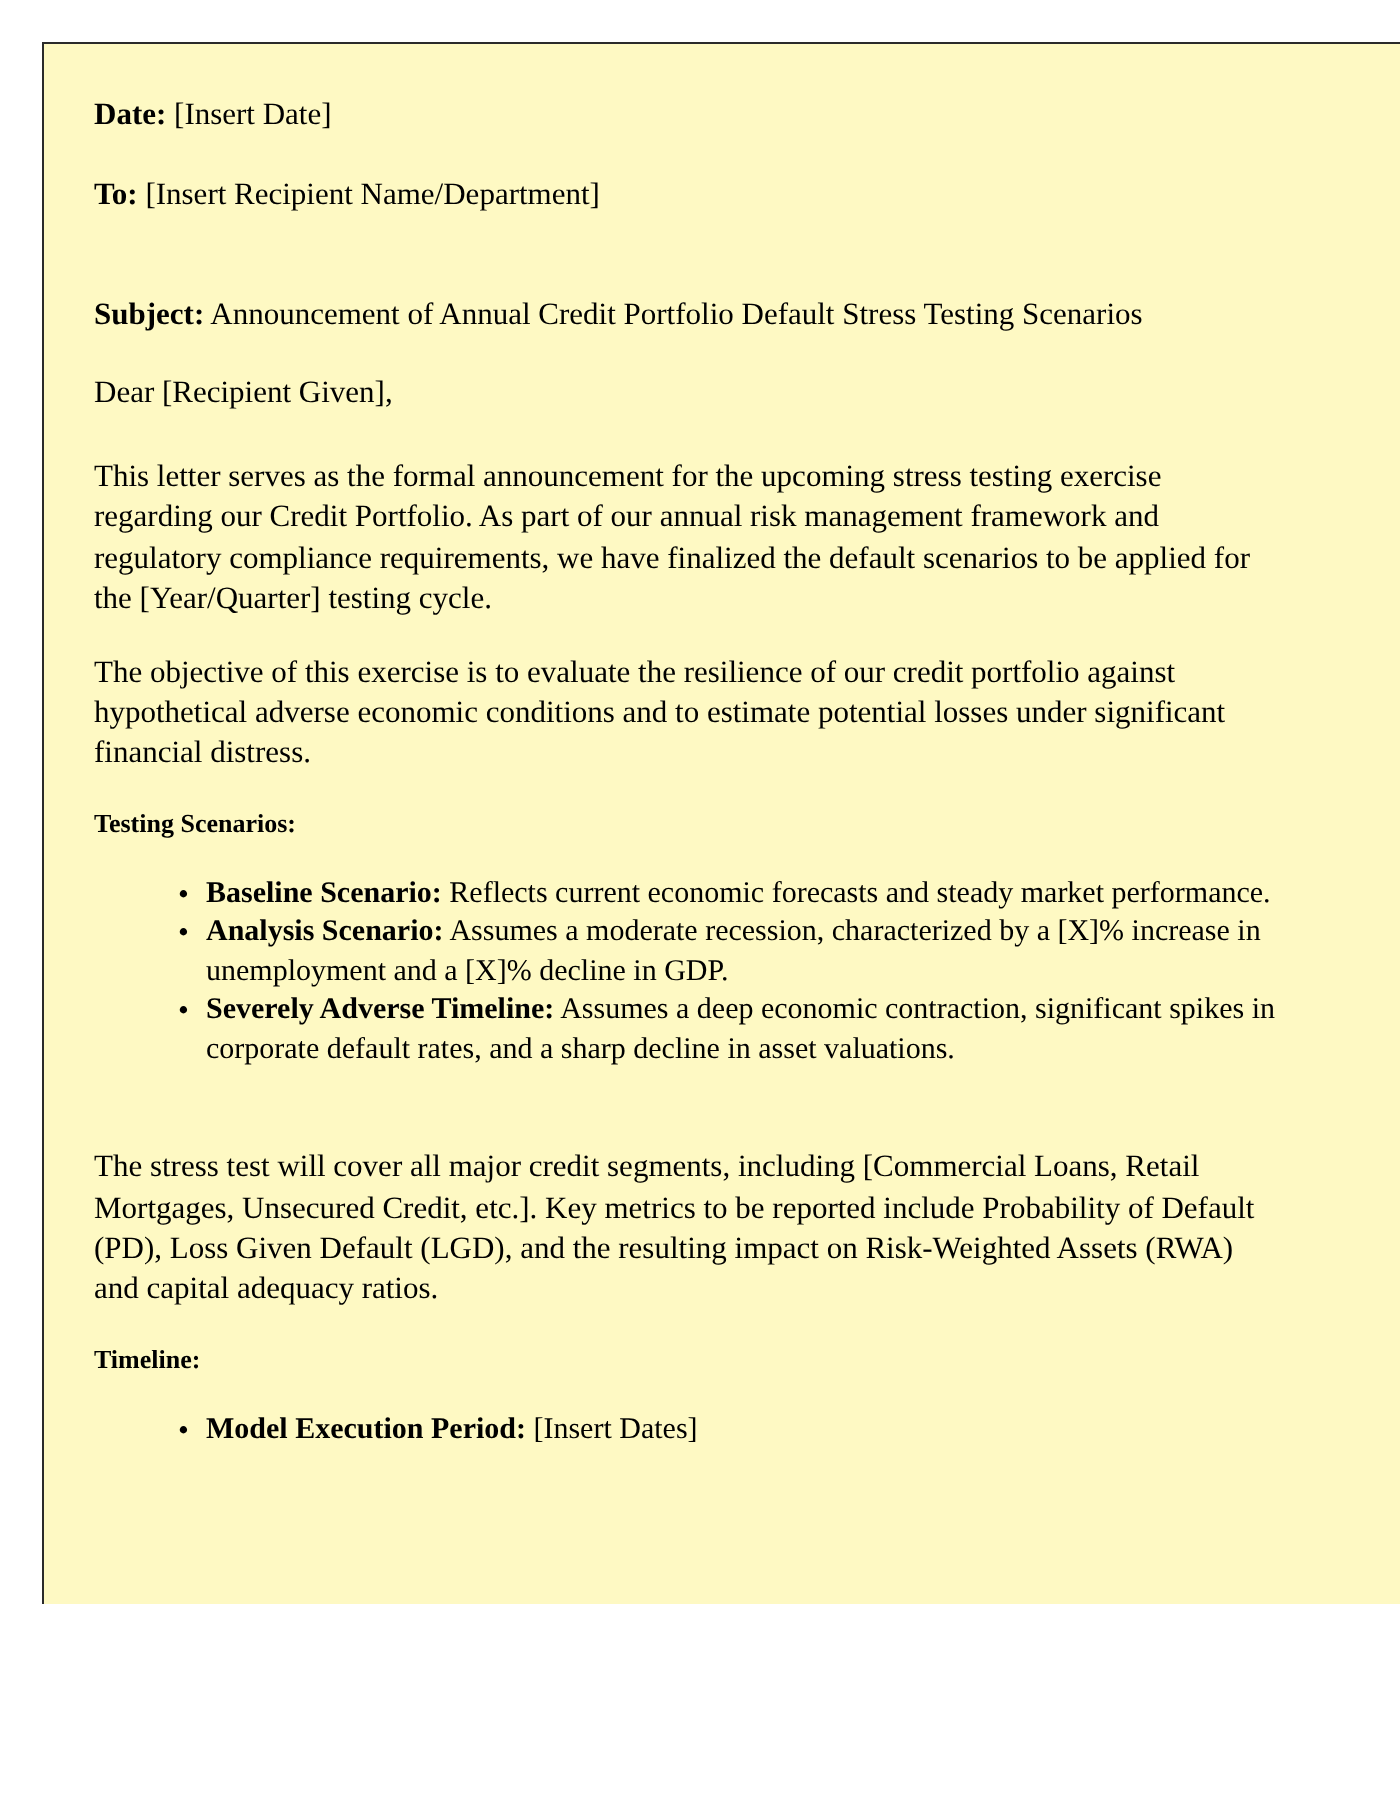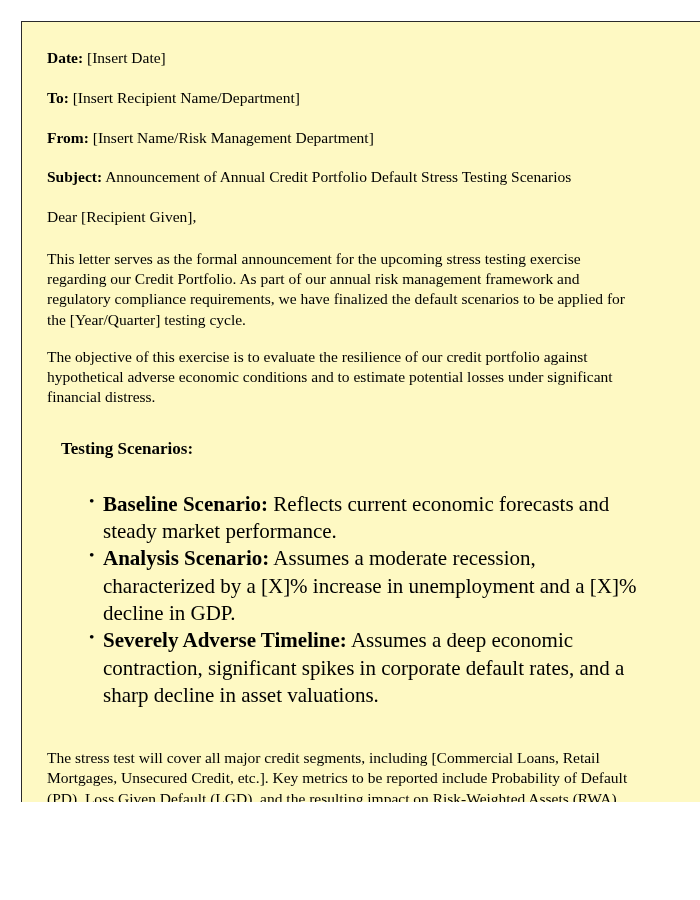--- a/index.html
+++ b/index.html
@@ -53,34 +53,34 @@
 
   p.para {
     font-size: 15.5px;
     line-height: 1.30;
     margin: 0;
     padding: 0;
     text-align: left;
   }
 
   h2.section-head {
-    font-size: 17px;
+    font-size: 13px;
     font-weight: bold;
     line-height: 1.28;
-    margin: 14px;
+    margin: 0;
     padding: 0;
   }
 
   ul.bullets {
     margin: 0;
     padding: 0 0 0 42px;
     list-style: none;
   }
   ul.bullets li {
-    font-size: 21px;
+    font-size: 15px;
     line-height: 1.30;
     margin: 0 0 0 0;
     padding: 0 0 0 14px;
     position: relative;
     text-indent: 0;
   }
   ul.bullets li::before {
     content: "\2022";
     position: absolute;
     left: 0;
@@ -104,24 +104,20 @@
 
     <div class="spacer-md"></div>
 
     <div class="field-line">
       <span class="b">To:</span>
       <span>[Insert Recipient Name/Department]</span>
     </div>
 
     <div class="spacer-md"></div>
 
-    <div class="field-line">
-      <span class="b">From:</span>
-      <span>[Insert Name/Risk Management Department]</span>
-    </div>
 
     <div class="spacer-md"></div>
 
     <div class="field-line">
       <span class="b">Subject:</span>
       <span>Announcement of Annual Credit Portfolio Default Stress Testing Scenarios</span>
     </div>
 
     <div class="spacer-md"></div>
 

